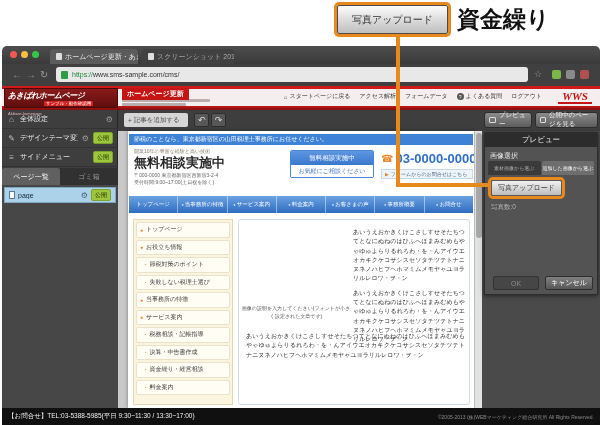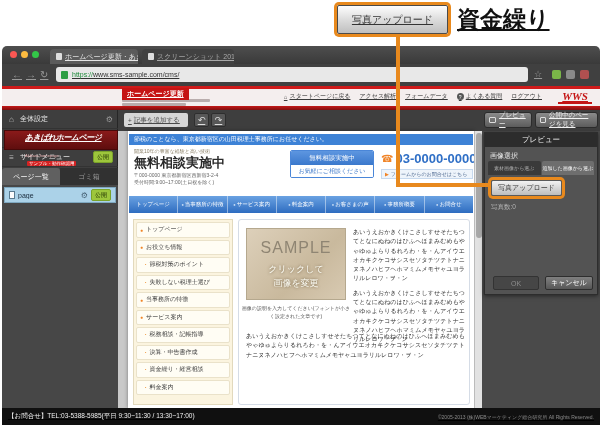--- a/index.html
+++ b/index.html
@@ -1,19 +1,19 @@
 <!DOCTYPE html>
 <html><head>
 <meta charset="utf-8">
 <style>
   * { margin:0; padding:0; box-sizing:border-box; }
   html,body { width:600px; height:425px; background:#fff; overflow:hidden;
     font-family:"Liberation Sans","DejaVu Sans",sans-serif; }
   #screen { position:relative; width:600px; height:425px; background:#fff; overflow:hidden; }
-  .abs { position:absolute;text-decoration:underline; }
+  .abs { position:absolute; }
 
   
   .callout-btn { left:337px; top:5px; width:111px; height:29px; z-index:70;
     background:linear-gradient(#fdfdfd,#d9d9d9 55%,#bfbfbf); border:1px solid #4a4a4a;
     box-shadow:0 0 0 3px #e8891d; border-radius:2px; display:flex; align-items:center; justify-content:center;
     font-size:10px; color:#333; }
   .callout-text { left:457px; top:4px; font-size:23px; font-weight:600; color:#111; z-index:70; }
   .orange-v { left:396px; top:32px; width:4px; height:154px; background:#e8891d; z-index:55; }
   .orange-h { left:396px; top:183px; width:93px; height:4px; background:#e8891d; z-index:55; }
 
@@ -33,21 +33,21 @@
   .padlock { width:7px; height:8px; background:#2e9e44; border-radius:1px; flex:0 0 auto; }
   .https { color:#1d8a3a; }
   .chrome-ico { top:69px; font-size:9px; color:#9a9a9a; }
   .ext-ico { top:70px; width:9px; height:9px; border-radius:2px; }
 
   
   .red-line-top { left:2px; top:86px; width:598px; height:3px; background:#cf1a1a; }
   .hdr-band { left:2px; top:89px; width:598px; height:17px; background:#f4eeee; }
   .hdr-stripe { left:2px; top:106px; width:598px; height:4px; background:linear-gradient(#c41818,#7d0d0d); }
   .logo-box { left:4px; top:88px; width:114px; height:20px; z-index:5;
-    background:linear-gradient(#8a1a1a,#5f0e0e); border:1px solid #470909; color:#fff; padding:1px 20px;margin-top:42px; }
+    background:linear-gradient(#8a1a1a,#5f0e0e); border:1px solid #470909; color:#fff; padding:1px 3px; }
   .logo-title { font-size:8px; font-style:italic; font-weight:bold; letter-spacing:-0.5px; white-space:nowrap; }
   .logo-sub { font-size:4px; color:#e8b4b4; display:inline-block; }
   .logo-badge { font-size:4.5px; background:#d42222; color:#fff; padding:0 2px; border-radius:1px;
     display:inline-block; margin-left:2px; vertical-align:top; }
   .sect-badge { left:122px; top:88px; background:#c51414; color:#fff; font-size:7px; font-weight:bold;
     padding:1px 5px; z-index:5; }
   .acct-bar { height:3px; background:#b9adad; border-radius:1px; }
   .hdr-nav { right:58px; top:92px; display:flex; gap:9px; align-items:center; font-size:6px; color:#3a3a3a; z-index:5;}
   .hdr-nav .itm { white-space:nowrap; display:flex; align-items:center; gap:2px; }
   .q-ico { width:7px; height:7px; border-radius:50%; background:#555; color:#fff; font-size:5px;
@@ -362,27 +362,20 @@
       <div class="sm-item sub">
           <span class="b-sub">▪</span>
           <span>資金繰り・経営相談</span>
         </div>
       <div class="sm-item sub">
           <span class="b-sub">▪</span>
           <span>料金案内</span>
         </div>
     </div>
     <div class="content-card">
-      <div class="sample-img">
-        <div class="sample-word">SAMPLE</div>
-        <div class="sample-overlay">
-          <span>クリックして</span><br>
-          <span>画像を変更</span>
-        </div>
-      </div>
       <div class="img-caption">画像の説明を入力してください(フォントが小さく設定された文章です)</div>
       <div class="col-text">
         <div style="margin-bottom:5px">あいうえおかきくけこさしすせそたちつてとなにぬねのはひふへほまみむめもやゃゆゅよらりるれろわ・を・んアイウエオカキクケコサシスセソタチツテトナニヌネノハヒフヘホマミムメモヤャユヨラリルレロワ・ヲ・ン</div>
         <div>あいうえおかきくけこさしすせそたちつてとなにぬねのはひふへほまみむめもやゃゆゅよらりるれろわ・を・んアイウエオカキクケコサシスセソタチツテトナニヌネノハヒフヘホマミムメモヤャユヨラリルレロワ・ヲ・ン</div>
       </div>
       <div class="full-text">あいうえおかきくけこさしすせそたちつてとなにぬねのはひふへほまみむめもやゃゆゅよらりるれろわ・を・んアイウエオカキクケコサシスセソタチツテトナニヌネノハヒフヘホマミムメモヤャユヨラリルレロワ・ヲ・ン</div>
     </div>
   </div>
   <div class="abs p-scroll">
     <div class="p-thumb"></div>

